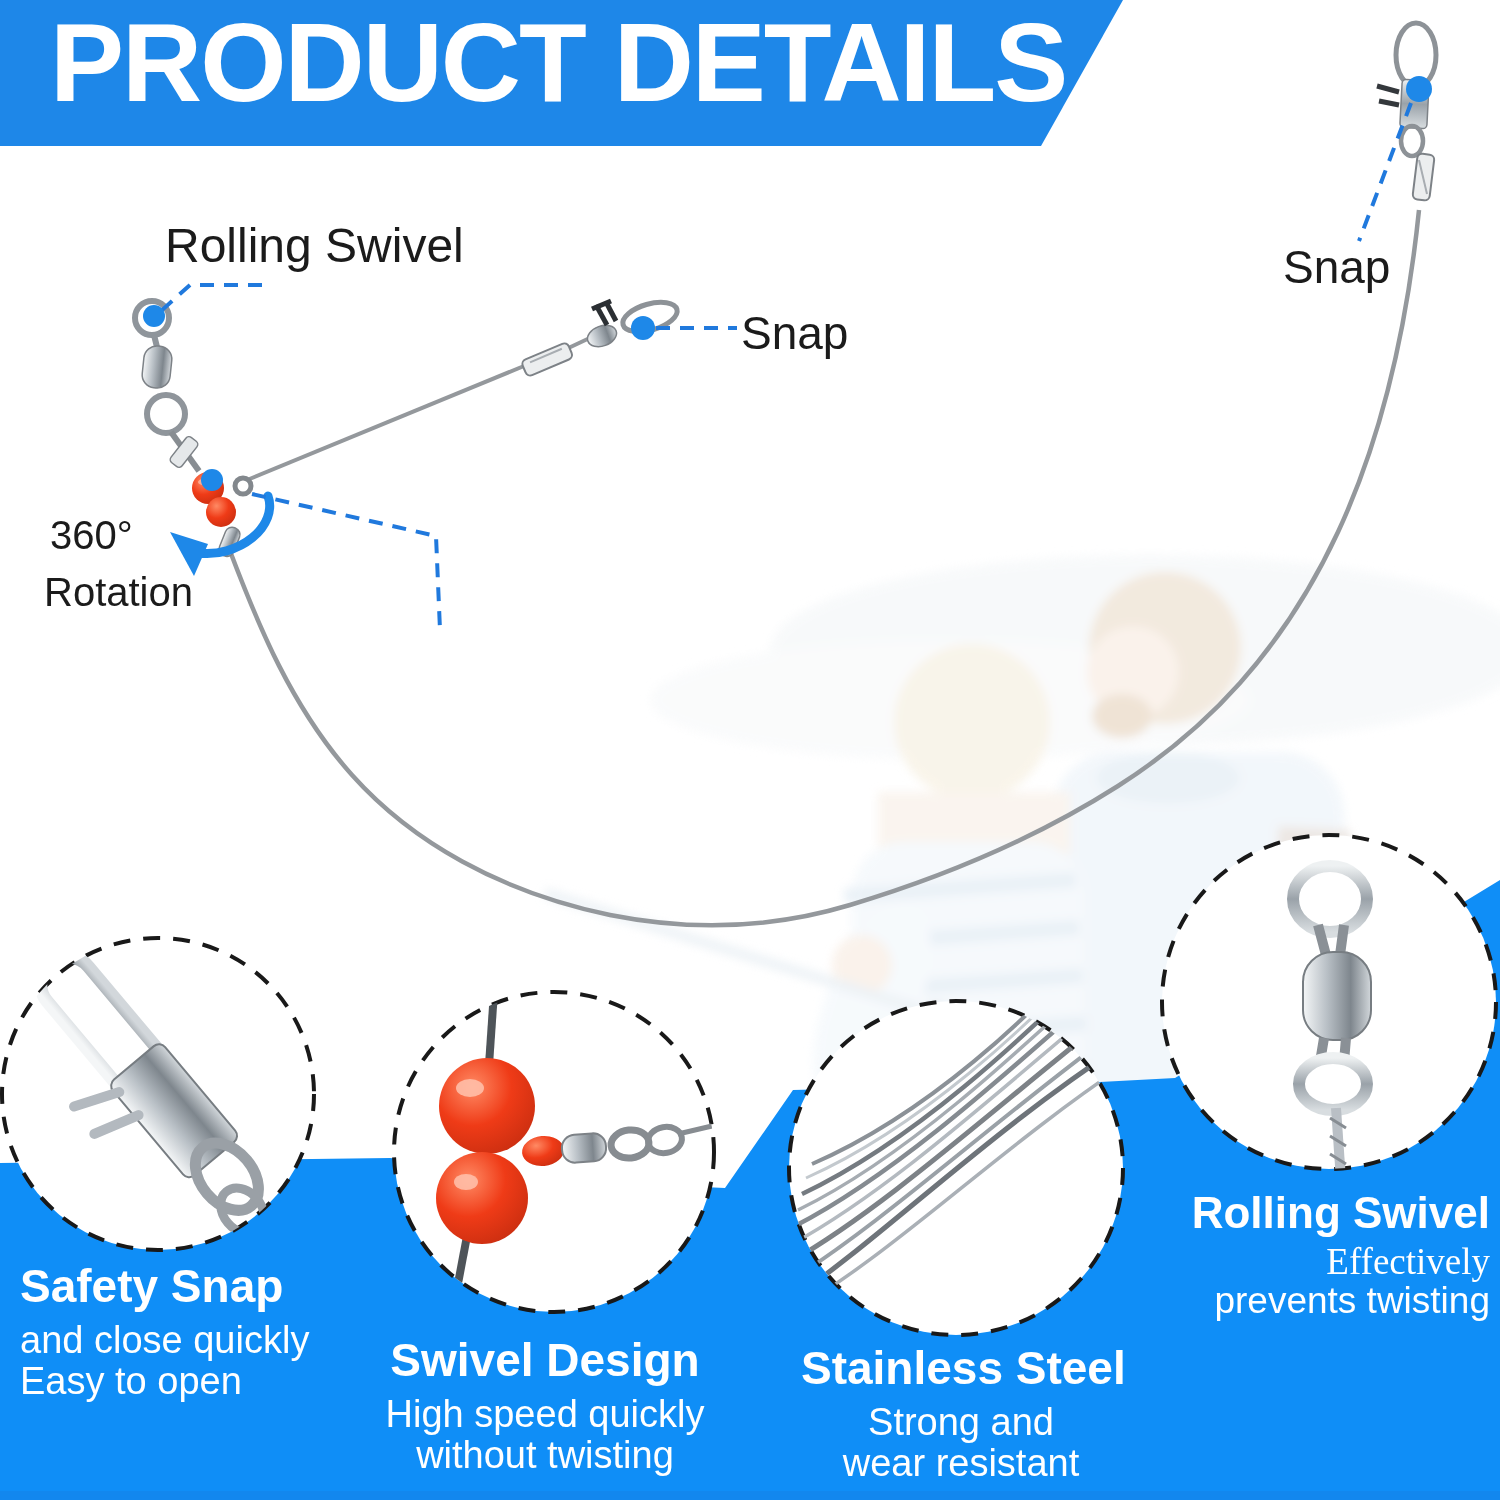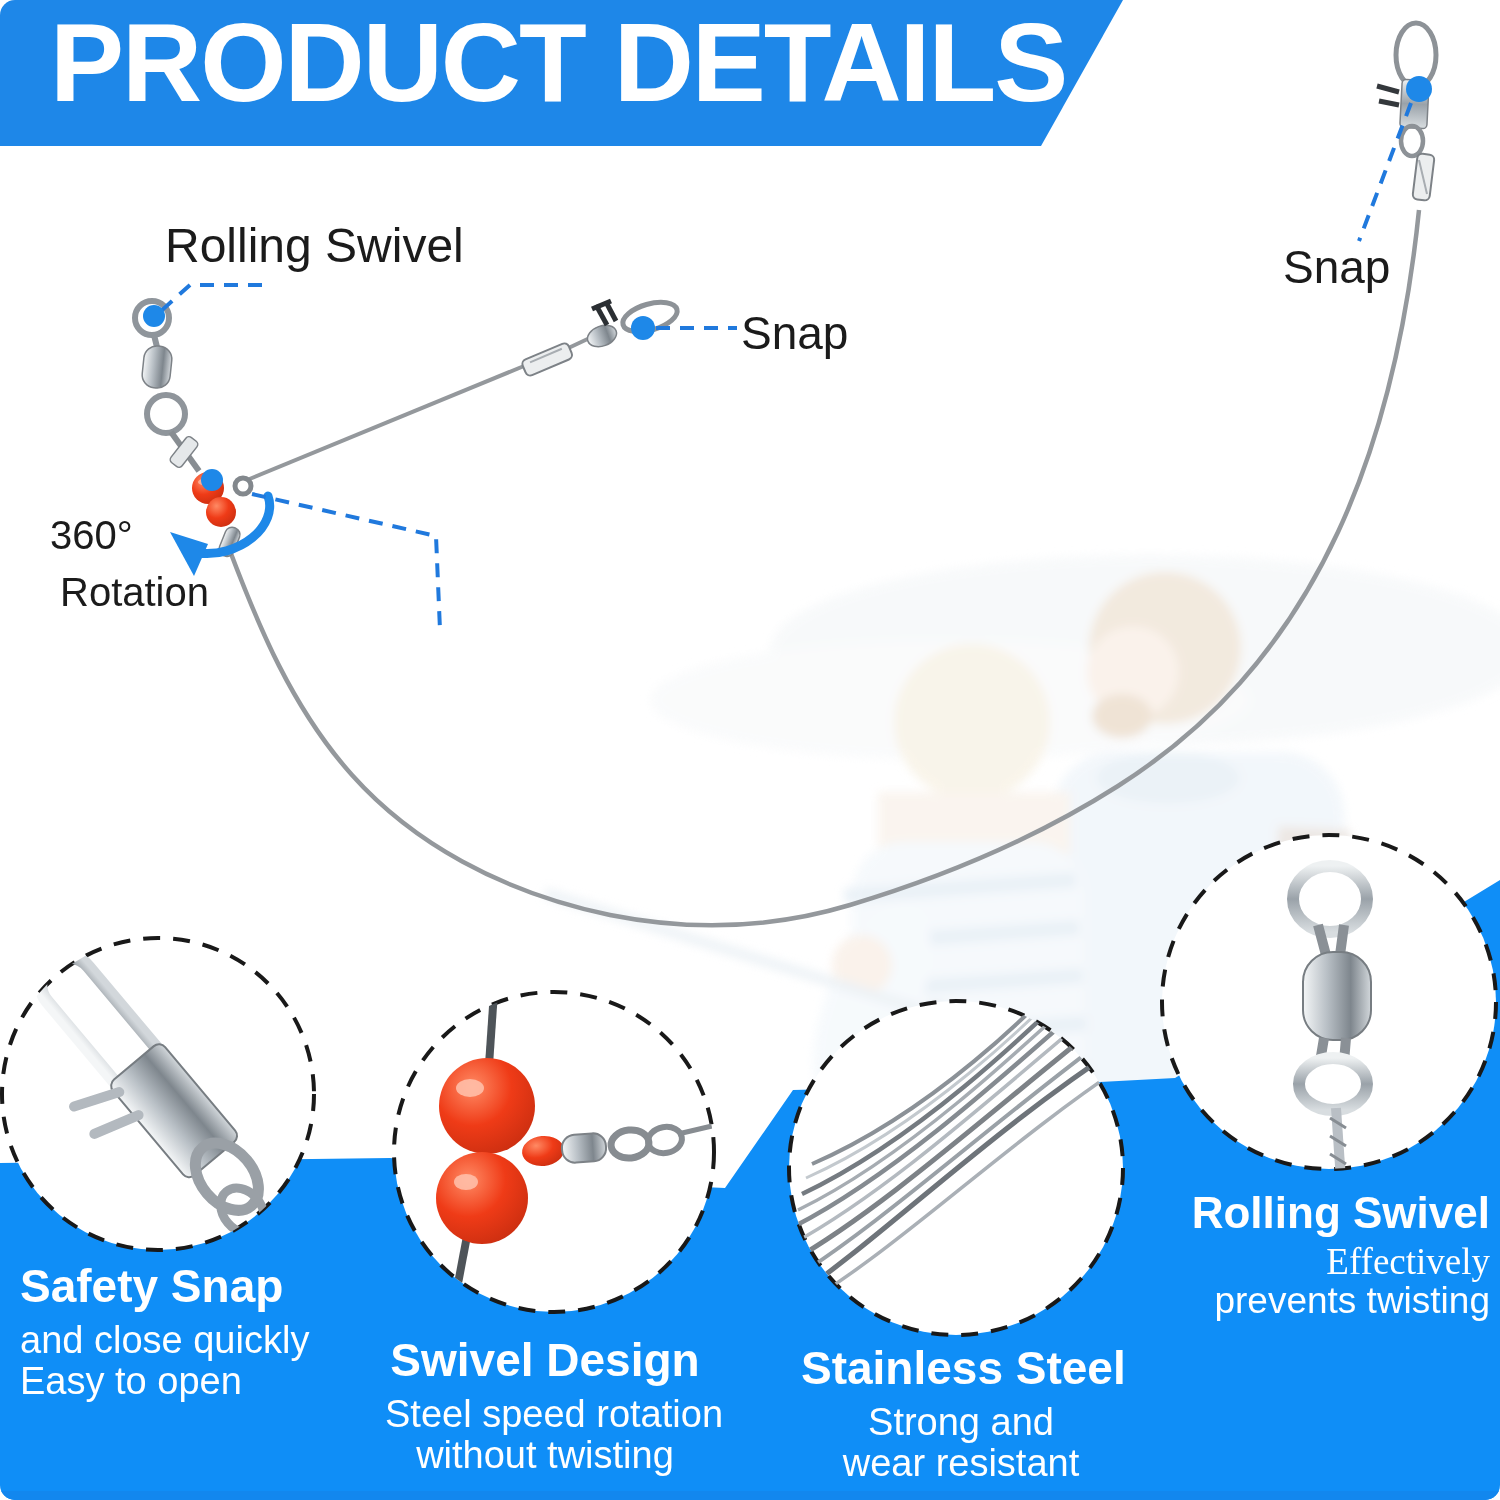--- a/index.html
+++ b/index.html
@@ -1,18 +1,18 @@
 <!DOCTYPE html>
 <html><head>
 <meta charset="utf-8">
 <style>
   html,body{margin:0;padding:0;background:#ffffff;}
   #stage{
     position:relative;width:1500px;height:1500px;overflow:hidden;
-    background:#ffffff;font-family:"Liberation Sans","DejaVu Sans",sans-serif;border-radius:15px;
+    background:#ffffff;font-family:"Liberation Sans","DejaVu Sans",sans-serif;
   }
   #stage svg.layer{position:absolute;left:0;top:0;width:1500px;height:1500px;}
   .abs{position:absolute;z-index:2;}
   .banner-title{
     color:#ffffff;font-weight:bold;font-size:111px;letter-spacing:-2px;
     line-height:1;white-space:nowrap;
   }
   .dlabel{color:#1b1b1b;font-size:46px;line-height:1;white-space:nowrap;}
   .dlabel.small{font-size:40px;}
   .cap{z-index:3;}
@@ -219,34 +219,34 @@
   <div class="abs banner-title" style="left:50px;top:8px;">PRODUCT DETAILS</div>
 
   <div class="abs dlabel" style="left:165px;top:222px;font-size:48px;">Rolling Swivel</div>
 
   <div class="abs dlabel" style="left:741px;top:310px;">Snap</div>
 
   <div class="abs dlabel" style="left:1283px;top:244px;">Snap</div>
 
   <div class="abs dlabel small" style="left:50px;top:509px;margin-top:6px;">360°</div>
 
-  <div class="abs dlabel small" style="left:60px;top:572px;">Rotation</div>
+  <div class="abs dlabel small" style="left:44px;top:572px;">Rotation</div>
 
 
   <div class="abs cap" style="left:20px;top:1262px;">
     <div class="cap-title">Safety Snap</div>
     <div class="gap"></div>
     <div class="cap-line">and close quickly</div>
     <div class="cap-line">Easy to open</div>
   </div>
 
   <div class="abs cap center" style="left:385px;top:1336px;width:320px;">
     <div class="cap-title">Swivel Design</div>
     <div class="gap"></div>
-    <div class="cap-line">Steel speed rotation</div>
+    <div class="cap-line">High speed quickly</div>
     <div class="cap-line">without twisting</div>
   </div>
 
   <div class="abs cap center" style="left:801px;top:1344px;width:320px;">
     <div class="cap-title">Stainless Steel</div>
     <div class="gap"></div>
     <div class="cap-line">Strong and</div>
     <div class="cap-line">wear resistant</div>
   </div>
 

